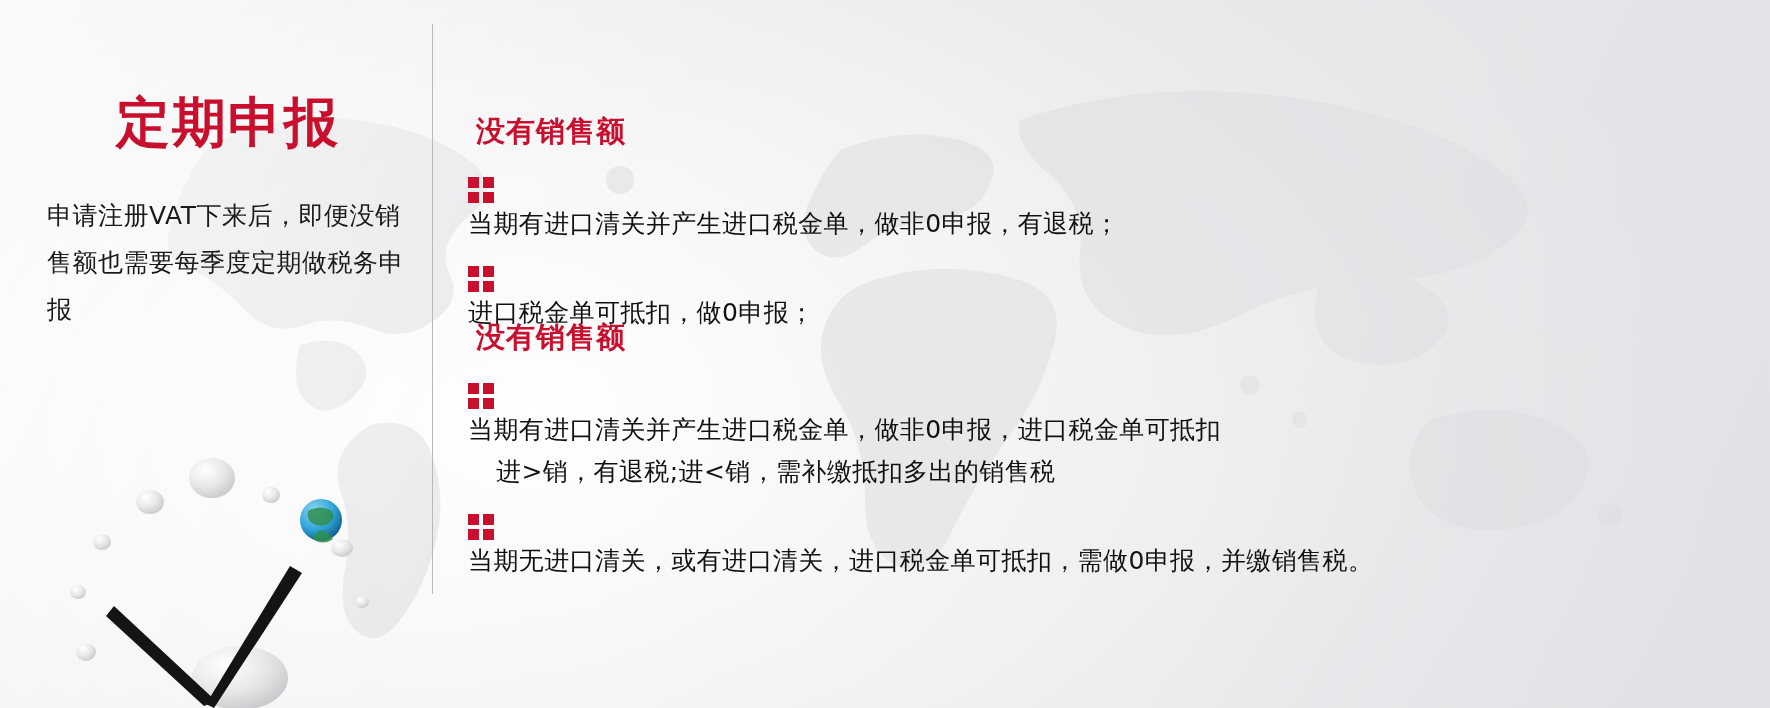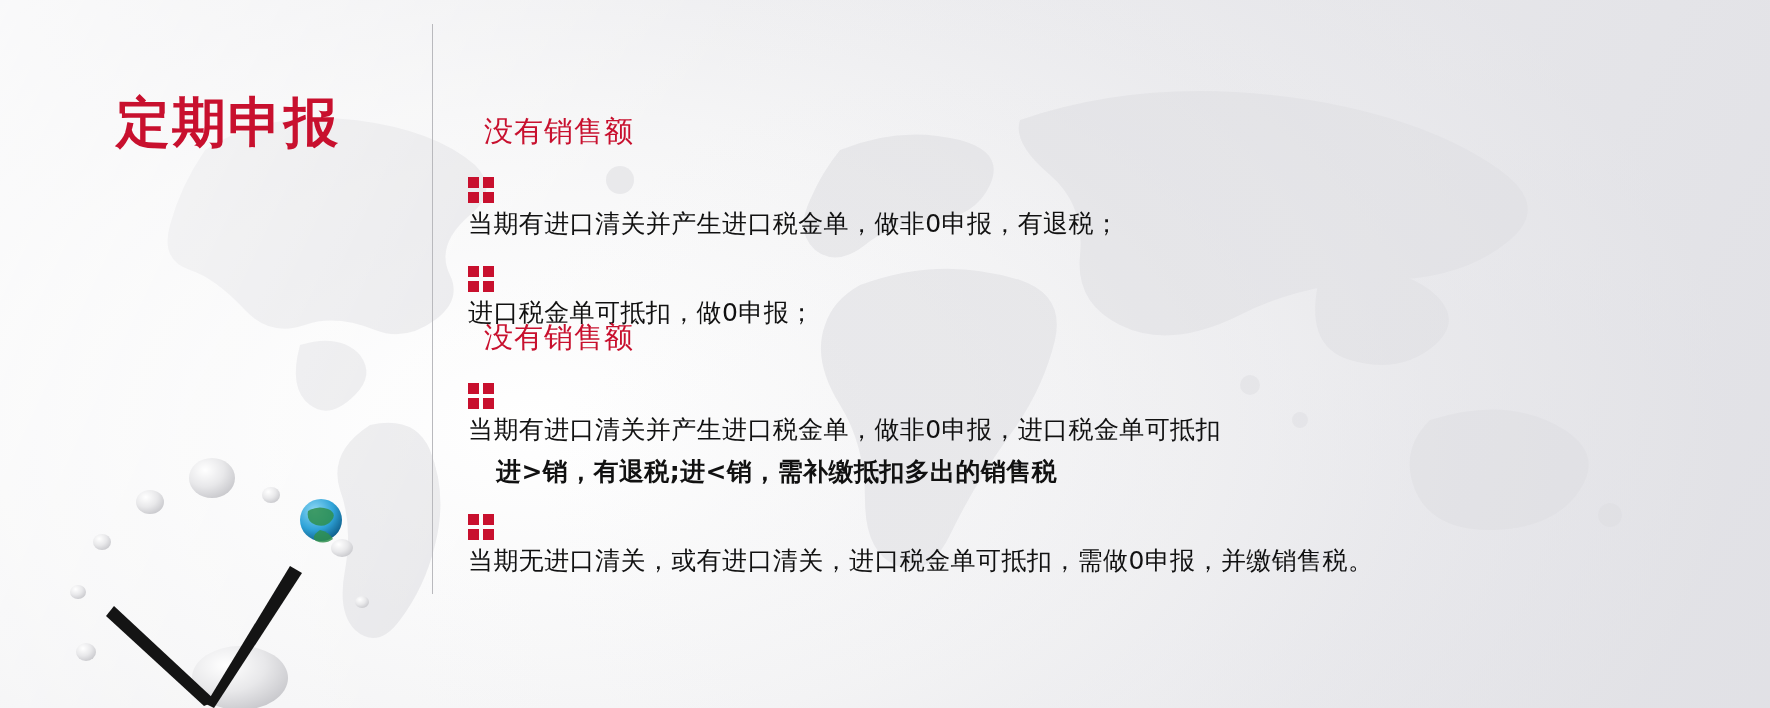--- a/index.html
+++ b/index.html
@@ -106,23 +106,23 @@
   .section {
     position: absolute;
     left: 0;
     width: 1290px;
   }
   .section-1 { top: 112px; }
   .section-2 { top: 318px; }
 
   .section-heading {
     font-size: 29px;
-    font-weight: normal;
+    font-weight: bold;
     color: #c8102e;
-    margin: 0 0 18px 16px;
+    margin: 0 0 18px 8px;
     letter-spacing: 1px;
   }
 
   .bullet-row {
     display: flex;
     align-items: flex-start;
     margin-bottom: 14px;
     flex-direction: column;
   }
 
@@ -146,21 +146,20 @@
 
   .bullet-text {
     font-size: 25px;
     line-height: 42px;
     color: #111111;
     letter-spacing: 0.4px;
   }
   .bullet-text .line2 {
     display: block;
     padding-left: 28px;
-    font-weight: bold;
   }
 </style>
 </head>
 <body>
 
 <div class="slide">
 
   <div class="map-backdrop">
     <svg viewBox="0 0 1770 708" preserveAspectRatio="none" aria-hidden="true">
       <g fill="#d9d9dd">
@@ -183,20 +182,21 @@
         <circle cx="1250" cy="385" r="10"></circle>
         <circle cx="1300" cy="420" r="8"></circle>
         <circle cx="620" cy="180" r="14"></circle>
       </g>
     </svg>
   </div>
   <div class="gradient-wash"></div>
 
   <div class="left-col">
     <div class="main-title">定期申报</div>
+    <div class="main-desc">申请注册VAT下来后，即便没销售额也需要每季度定期做税务申报</div>
 
     <div class="clock">
       <svg width="430" height="290" viewBox="0 0 430 290" aria-hidden="true">
         <defs>
           <radialGradient id="pearl" cx="35%" cy="30%" r="75%">
             <stop offset="0%" stop-color="#ffffff"></stop>
             <stop offset="55%" stop-color="#e8e8ea"></stop>
             <stop offset="100%" stop-color="#c9c9cd"></stop>
           </radialGradient>
           <radialGradient id="globe" cx="35%" cy="28%" r="75%">

